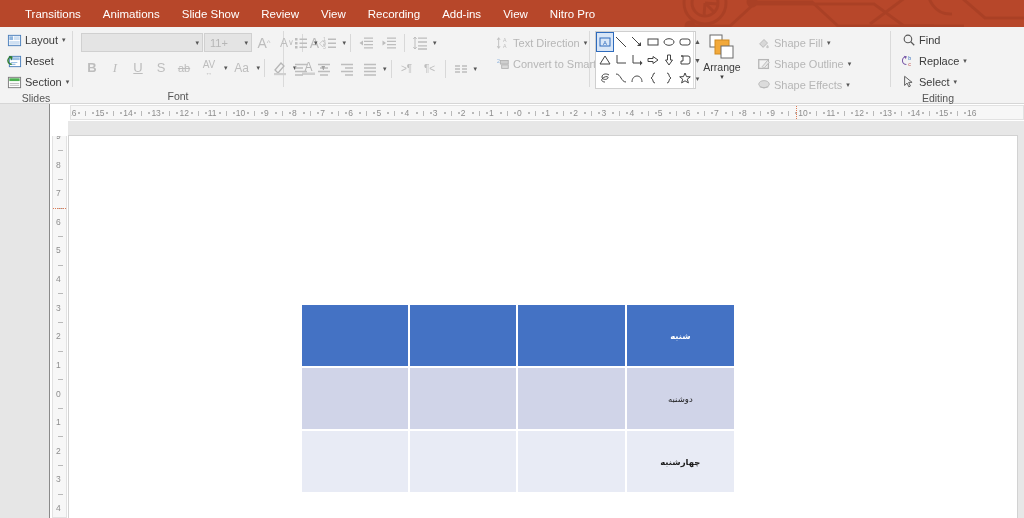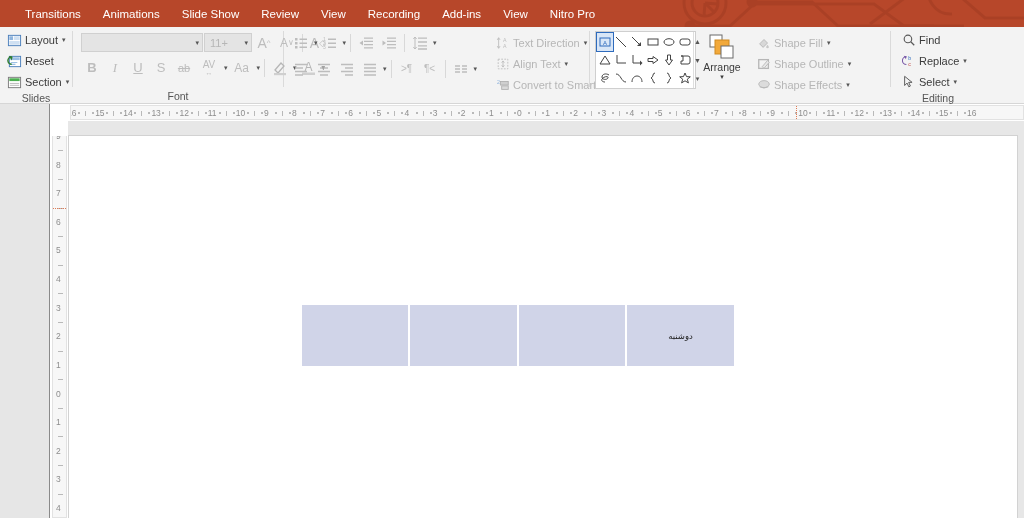--- a/index.html
+++ b/index.html
@@ -387,28 +387,20 @@
         </div>
       </div>
       <div class="para-right">
         <div class="btn-h dis">
           <svg width="14" height="14" viewBox="0 0 16 16">
             <text x="8" y="7" font-size="6" fill="#bdbdbd" font-family="Liberation Sans, sans-serif">A</text>
             <text x="8" y="14" font-size="6" fill="#bdbdbd" font-family="Liberation Sans, sans-serif">A</text>
             <path d="M3 2 v12 M3 14 l-1.6 -2.4 M3 14 l1.6 -2.4 M3 2 l-1.6 2.4 M3 2 l1.6 2.4" stroke="#bdbdbd" fill="none"></path>
           </svg>
           <span class="lbl">Text Direction</span>
-          <span class="caret">▾</span>
-        </div>
-        <div class="btn-h dis">
-          <svg width="14" height="14" viewBox="0 0 16 16">
-            <rect x="2.5" y="2.5" width="11" height="11" fill="none" stroke="#bdbdbd" stroke-dasharray="2 1.5"></rect>
-            <path d="M8 4.5 v7 M8 4.5 l-1.5 2 M8 4.5 l1.5 2 M8 11.5 l-1.5 -2 M8 11.5 l1.5 -2" stroke="#bdbdbd" fill="none"></path>
-          </svg>
-          <span class="lbl">Align Text</span>
           <span class="caret">▾</span>
         </div>
         <div class="btn-h dis">
           <svg width="14" height="14" viewBox="0 0 16 16">
             <text x="1" y="7" font-size="6" fill="#8fb4dd" font-family="Liberation Sans, sans-serif">2</text>
             <rect x="5" y="4" width="9" height="4" fill="#cfcfcf" stroke="#b0b0b0"></rect>
             <rect x="6.5" y="9" width="7.5" height="4" fill="#dadada" stroke="#b0b0b0"></rect>
           </svg>
           <span class="lbl">Convert to SmartArt</span>
           <span class="caret">▾</span>
@@ -774,25 +766,37 @@
           <span class="tick" style="left: 896px; top: 2px;">16</span>
           <span class="marker-h" style="left: 725.25px;"></span>
         </div>
     </div>
 
     <div class="canvas-area">
       <div class="slide">
 
         <table class="tbl">
           <tbody>
+            <tr class="hdr">
+              <td></td>
+              <td></td>
+              <td></td>
+              <td>شنبه</td>
+            </tr>
             <tr class="r1">
               <td></td>
               <td></td>
               <td></td>
               <td>دوشنبه</td>
             </tr>
+            <tr class="r2">
+              <td></td>
+              <td></td>
+              <td></td>
+              <td>چهارشنبه</td>
+            </tr>
           </tbody>
         </table>
 
       </div>
     </div>
   </div>
 </div>
 
 </body></html>

